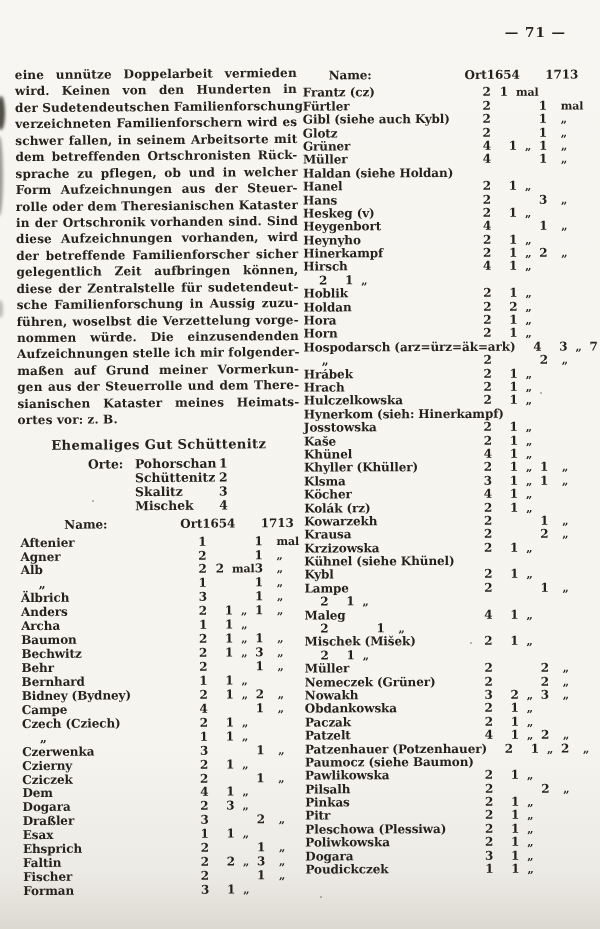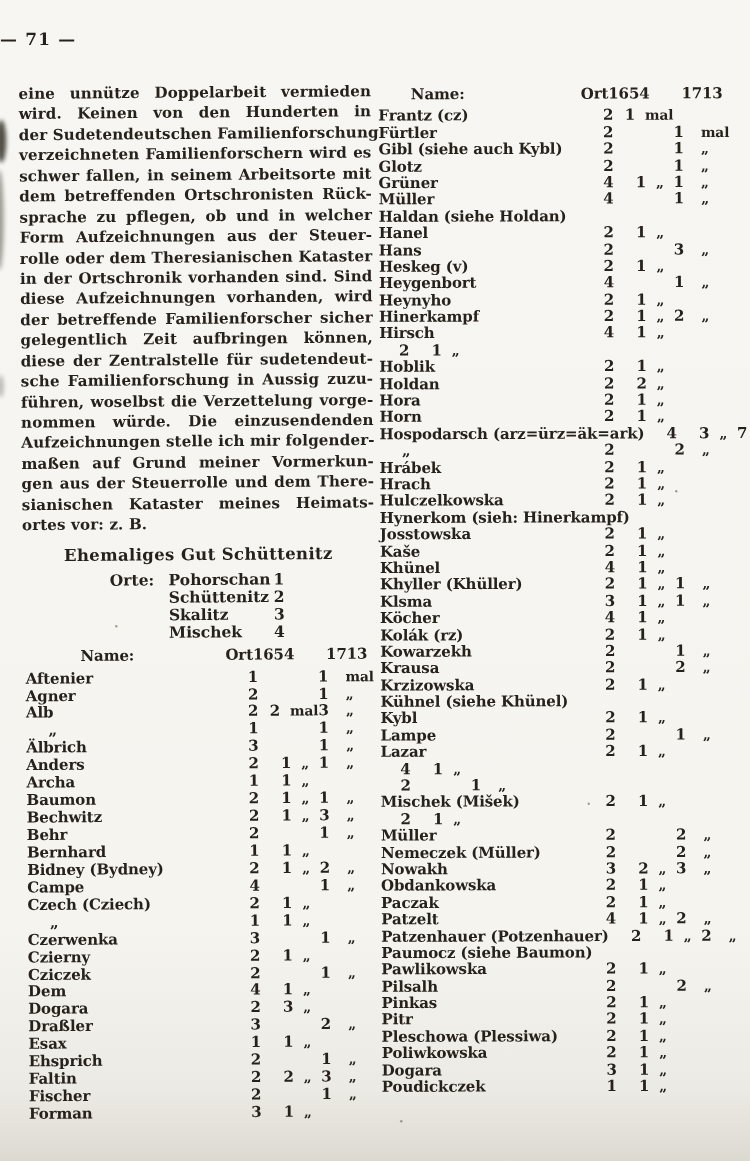--- a/index.html
+++ b/index.html
@@ -8,21 +8,21 @@
     background:linear-gradient(180deg,#f7f6f2 0%,#f5f4ef 80%,#eceae4 94%,#dcd9d1 100%);
     font-family:"DejaVu Serif",serif;font-weight:700;color:#26211b;
   }
   
   .smudge{position:absolute;background:#343026;border-radius:50%;filter:blur(1.5px);}
   .sm1{left:-3px;top:96px;width:8px;height:34px;opacity:.85;}
   .sm2{left:-4px;top:136px;width:7px;height:80px;opacity:.45;}
   .sm3{left:-2px;top:300px;width:5px;height:18px;opacity:.3;}
   .speck{position:absolute;width:2px;height:2px;background:#6b6558;border-radius:50%;opacity:.6;}
 
-  .page-number{position:absolute;top:24px;left:0;width:566px;text-align:left;
+  .page-number{position:absolute;top:24px;left:0;width:566px;text-align:right;
     font-size:13.5px;letter-spacing:1px;}
 
   
   .left-col{position:absolute;left:18px;top:66px;width:282px;transform:rotate(-0.45deg);}
   .pline{font-size:12.1px;line-height:16.45px;height:16.45px;letter-spacing:.1px;
     text-align:justify;text-align-last:justify;white-space:nowrap;}
   .pline.last{text-align-last:left;}
   .section-heading{margin-top:9px;text-align:center;font-size:13.2px;line-height:16px;
     letter-spacing:.3px;}
   .orte-list{margin-top:4px;}
@@ -901,32 +901,32 @@
           <span class="tval tv54">
             <span class="n"></span>
             <span class="u"></span>
           </span>
           <span class="tval tv13">
             <span class="n">1</span>
             <span class="u">„</span>
           </span>
         </div>
         <div class="trow">
-          <span class="tname">Lazar</span>
-          <span class="tort">2</span>
-          <span class="tval tv54">
-            <span class="n">1</span>
-            <span class="u">„</span>
-          </span>
-          <span class="tval tv13">
-            <span class="n"></span>
-            <span class="u"></span>
-          </span>
-        </div>
-        <div class="trow">
+          <span class="tort">2</span>
+          <span class="tval tv54">
+            <span class="n">1</span>
+            <span class="u">„</span>
+          </span>
+          <span class="tval tv13">
+            <span class="n"></span>
+            <span class="u"></span>
+          </span>
+        </div>
+        <div class="trow">
+          <span class="tname">Maleg</span>
           <span class="tort">4</span>
           <span class="tval tv54">
             <span class="n">1</span>
             <span class="u">„</span>
           </span>
           <span class="tval tv13">
             <span class="n"></span>
             <span class="u"></span>
           </span>
         </div>
@@ -970,21 +970,21 @@
           <span class="tval tv54">
             <span class="n"></span>
             <span class="u"></span>
           </span>
           <span class="tval tv13">
             <span class="n">2</span>
             <span class="u">„</span>
           </span>
         </div>
         <div class="trow">
-          <span class="tname">Nemeczek (Müller)</span>
+          <span class="tname">Nemeczek (Grüner)</span>
           <span class="tort">2</span>
           <span class="tval tv54">
             <span class="n"></span>
             <span class="u"></span>
           </span>
           <span class="tval tv13">
             <span class="n">2</span>
             <span class="u">„</span>
           </span>
         </div>

